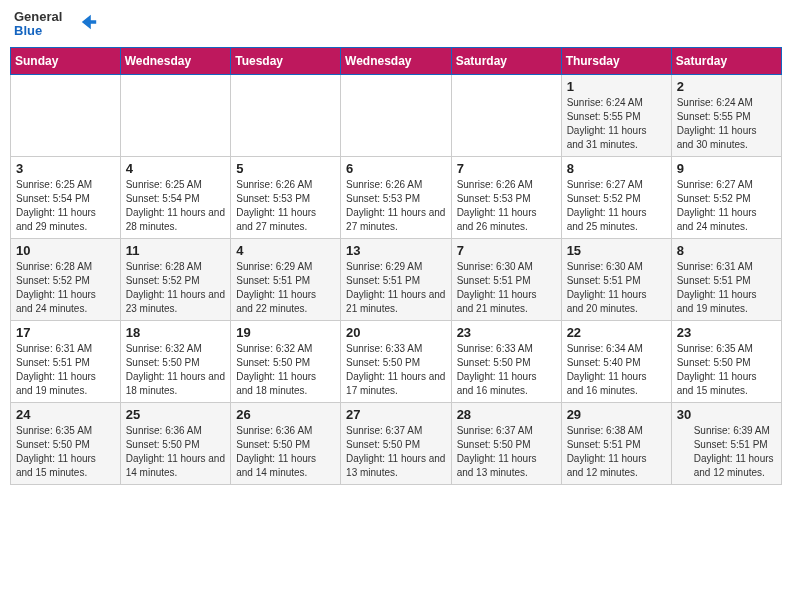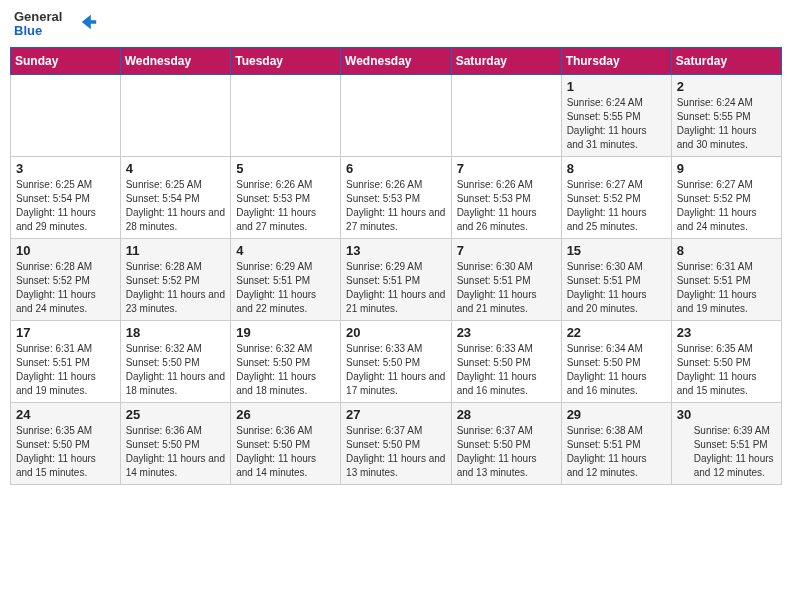--- a/index.html
+++ b/index.html
@@ -255,21 +255,21 @@
         </td>
         <td>
           <span class="day-num">23</span>
           <div class="day-detail" style="white-space: pre-line;">Sunrise: 6:33 AM
 Sunset: 5:50 PM
 Daylight: 11 hours and 16 minutes.</div>
         </td>
         <td>
           <span class="day-num">22</span>
           <div class="day-detail" style="white-space: pre-line;">Sunrise: 6:34 AM
-Sunset: 5:50 PM
+Sunset: 5:40 PM
 Daylight: 11 hours and 16 minutes.</div>
         </td>
         <td>
           <span class="day-num">23</span>
           <div class="day-detail" style="white-space: pre-line;">Sunrise: 6:35 AM
 Sunset: 5:50 PM
 Daylight: 11 hours and 15 minutes.</div>
         </td>
       </tr>
       <tr>

